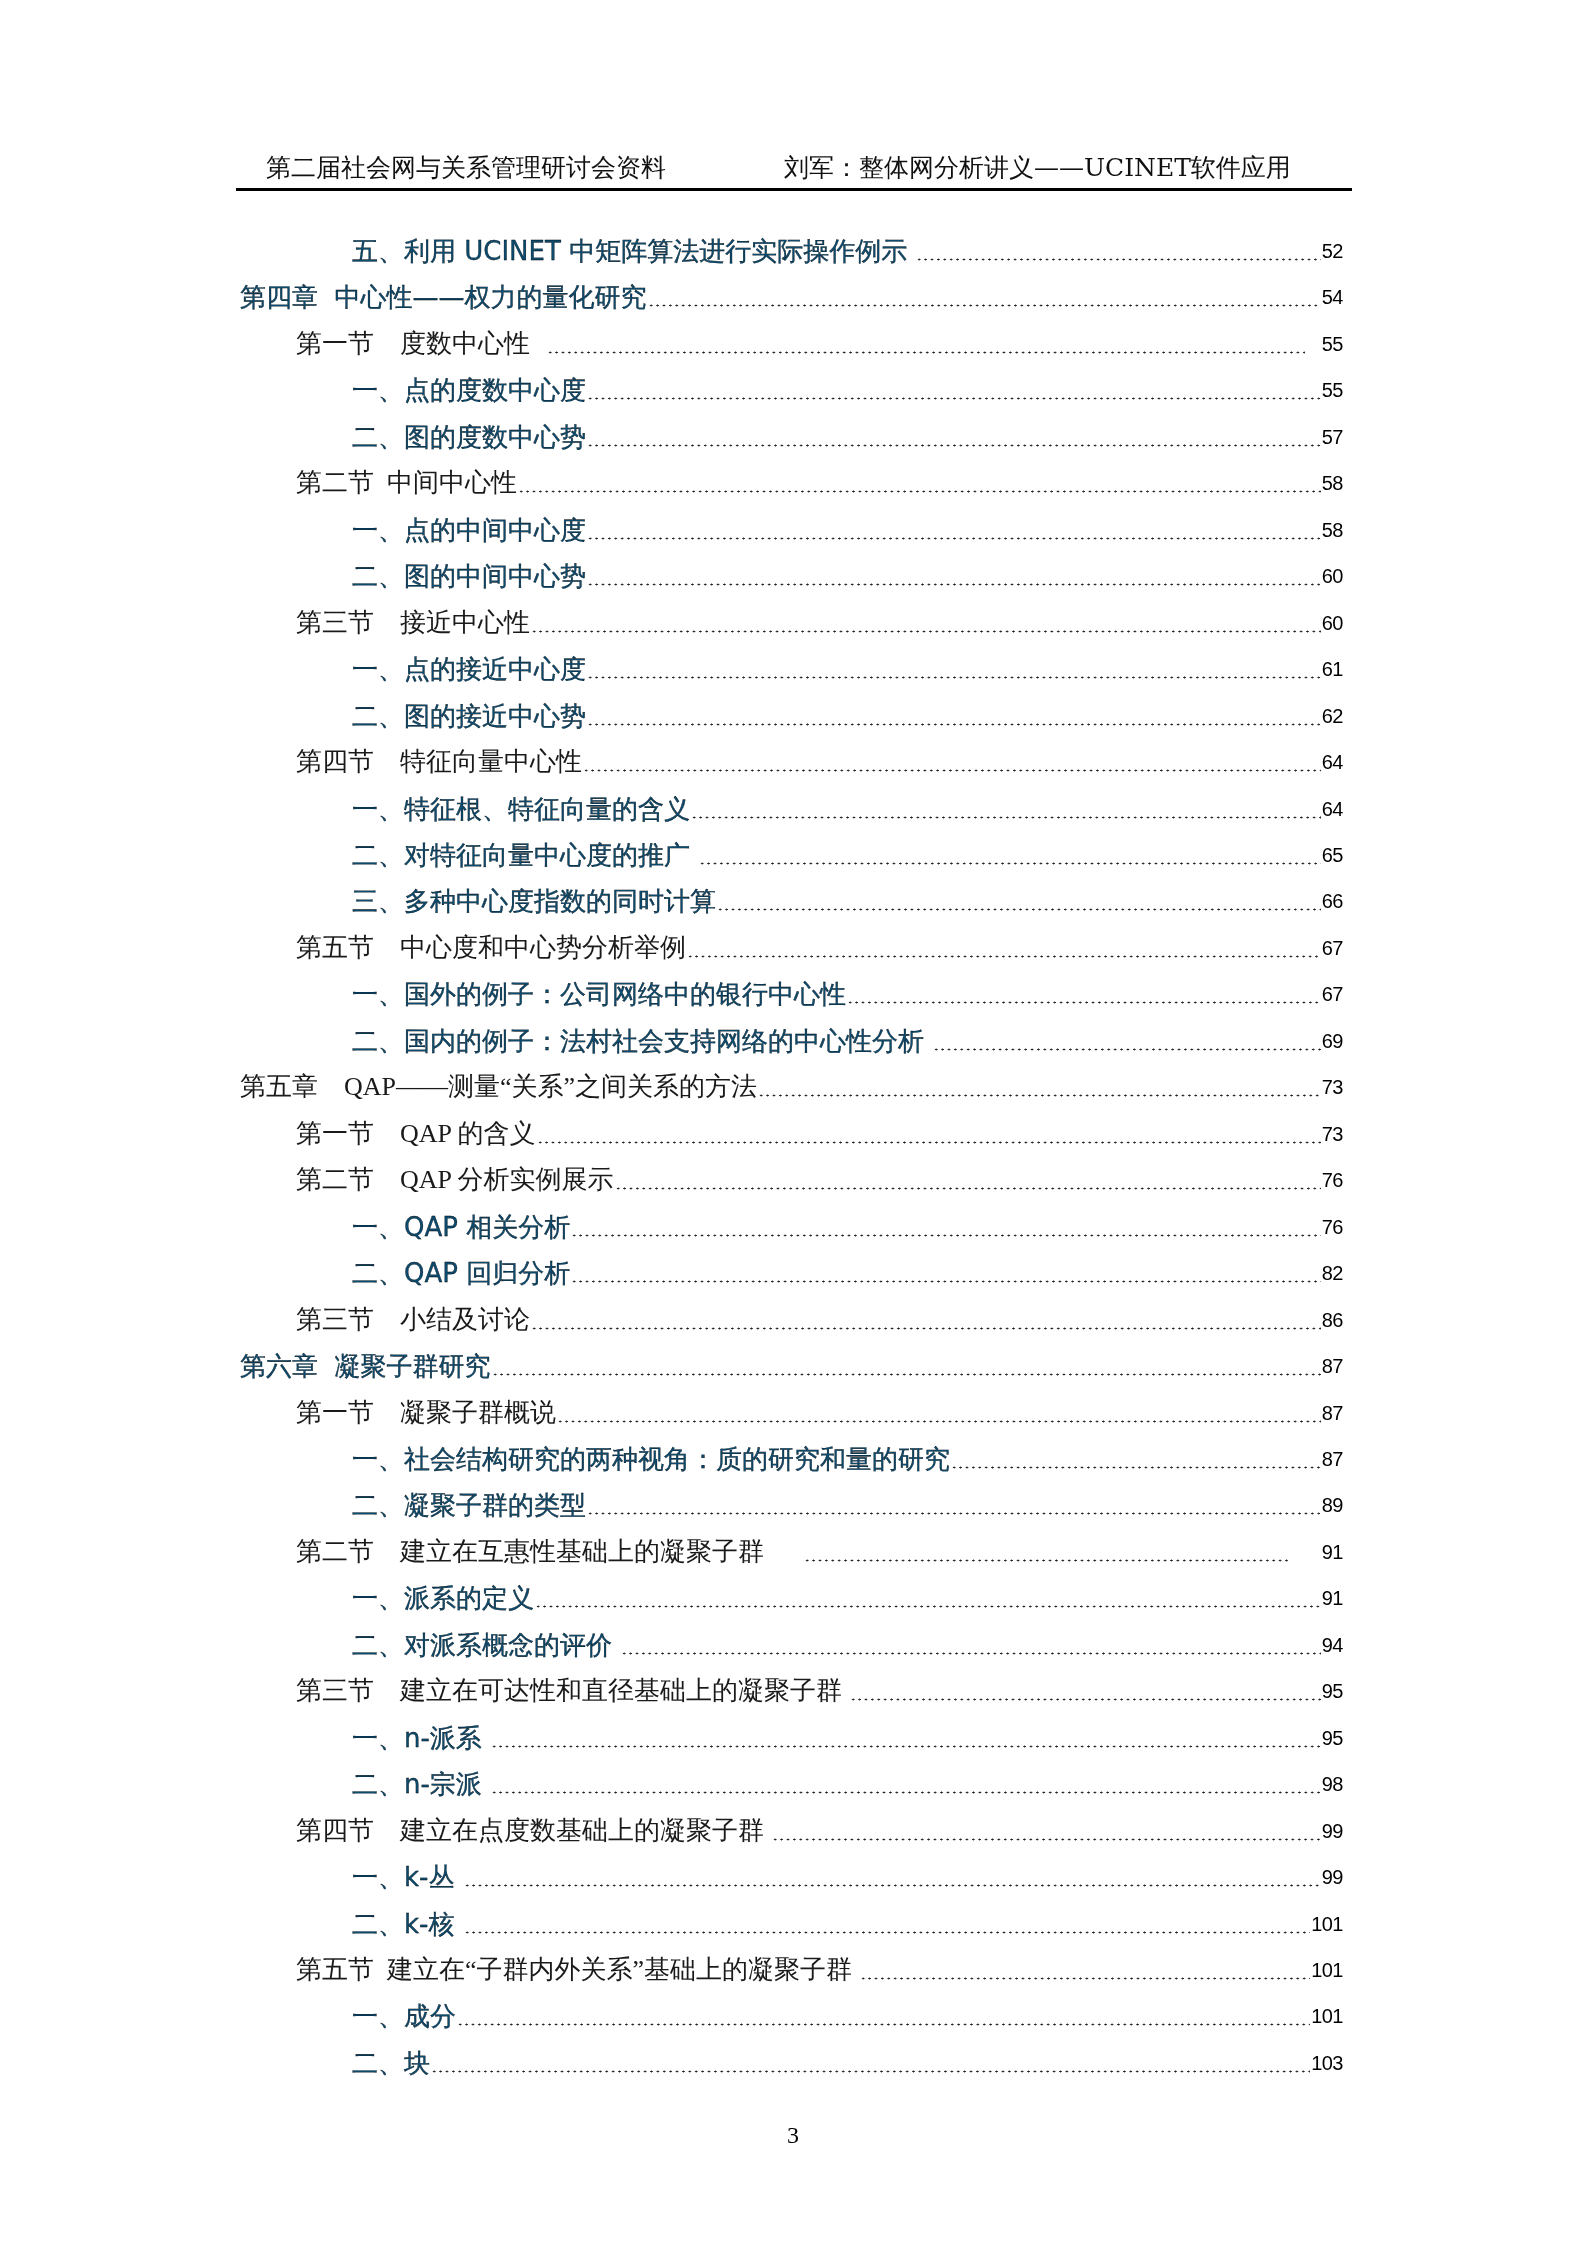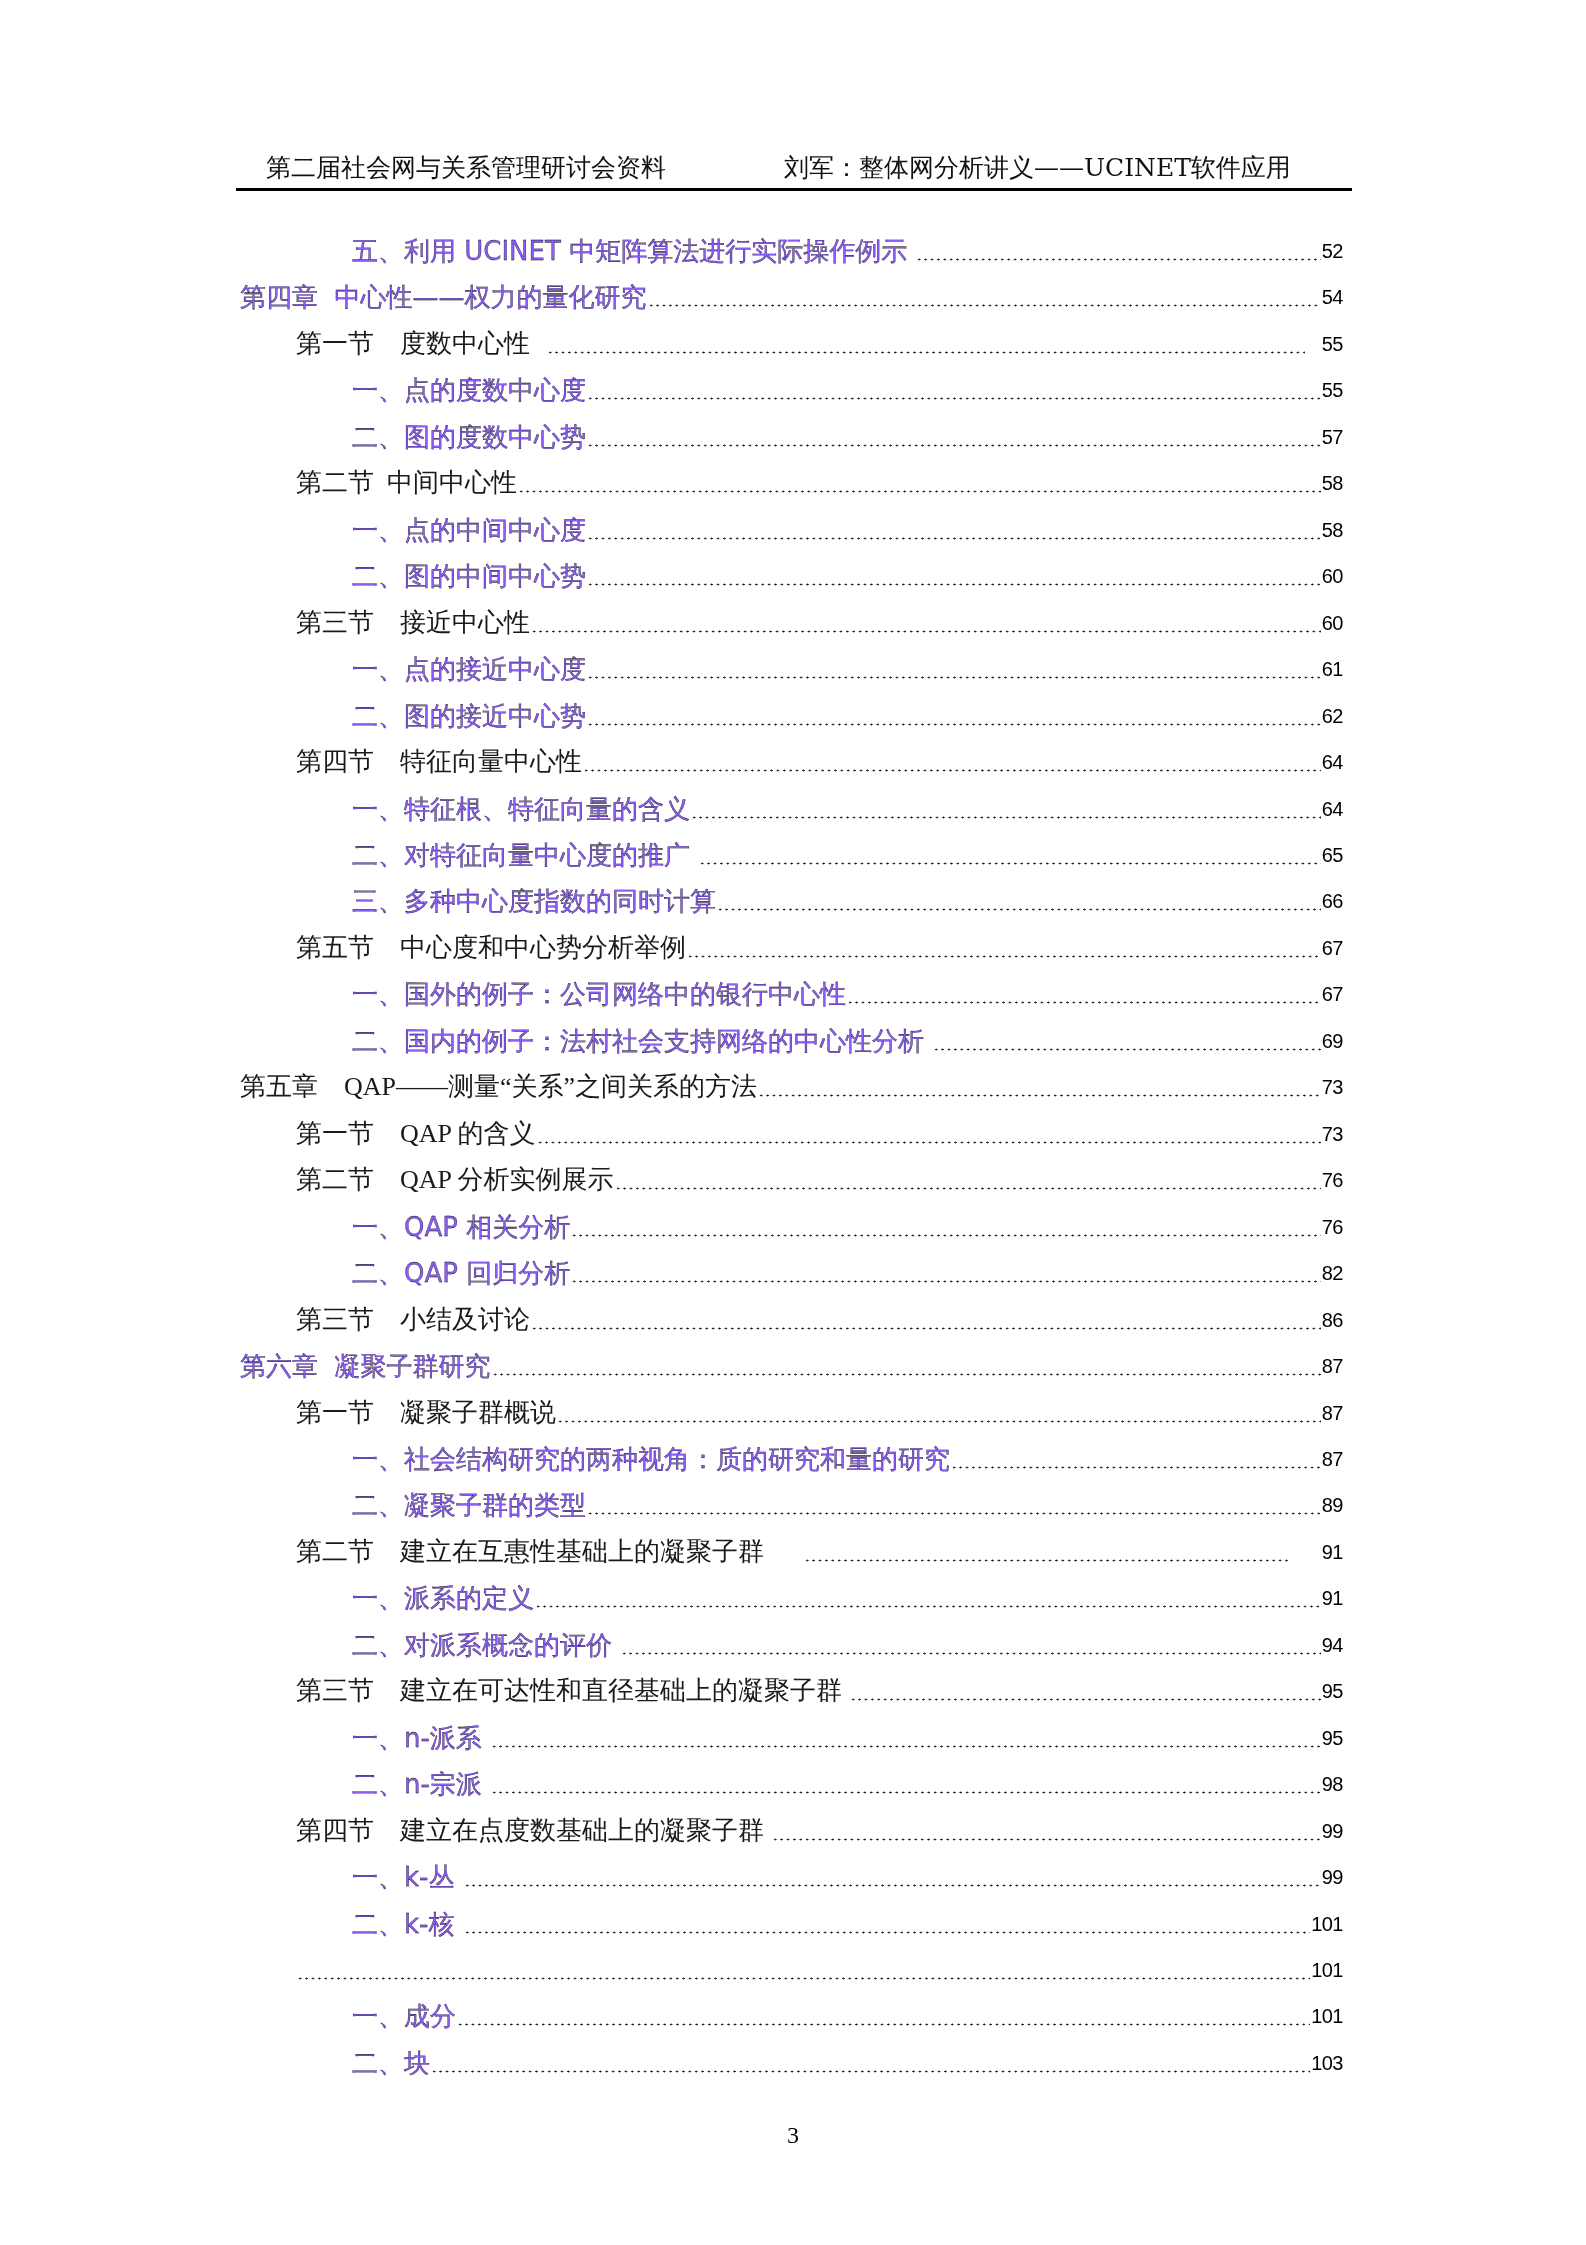--- a/index.html
+++ b/index.html
@@ -85,21 +85,21 @@
     .lvl-section { left: 296px; }
     .lvl-sub     { left: 352px; }
     .style-serif .title {
       font-family: "Liberation Serif", "DejaVu Serif", serif;
       font-weight: normal;
       color: #1a1a1a;
     }
     .style-bold .title {
       font-family: "DejaVu Sans", "Liberation Sans", sans-serif;
       font-weight: normal;
-      color: #8b5cf6;
+      color: #0c4a6e;
       -webkit-text-stroke: 0.3px #000;
     }
     .footer-page {
       position: absolute;
       left: 783px;
       top: 2084px;
       width: 20px;
       text-align: center;
       font-family: "Liberation Serif", "DejaVu Serif", serif;
       font-size: 24px;
@@ -295,20 +295,21 @@
         <span class="title">一、k-丛 </span>
         <span class="leader"></span>
         <span class="pg">99</span>
       </div>
       <div class="row lvl-sub style-bold" style="top: 1870.56px;">
         <span class="title">二、k-核 </span>
         <span class="leader"></span>
         <span class="pg">101</span>
       </div>
       <div class="row lvl-section style-serif" style="top: 1917.02px;">
+        <span class="title">第五节  建立在“子群内外关系”基础上的凝聚子群 </span>
         <span class="leader"></span>
         <span class="pg">101</span>
       </div>
       <div class="row lvl-sub style-bold" style="top: 1963.48px;">
         <span class="title">一、成分</span>
         <span class="leader"></span>
         <span class="pg">101</span>
       </div>
       <div class="row lvl-sub style-bold" style="top: 2009.94px;">
         <span class="title">二、块</span>

